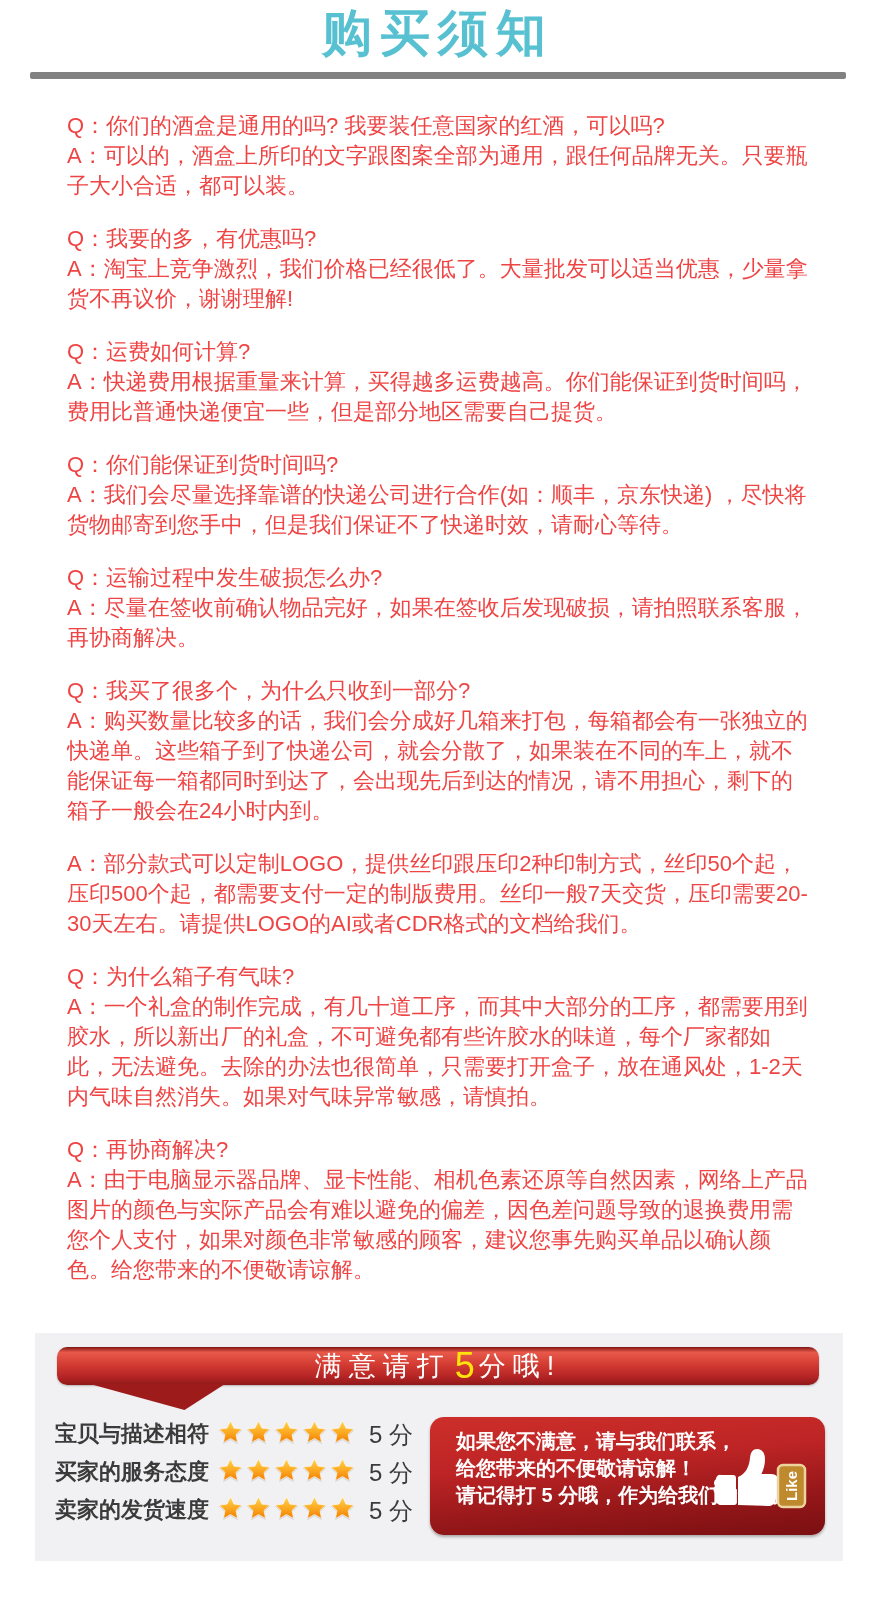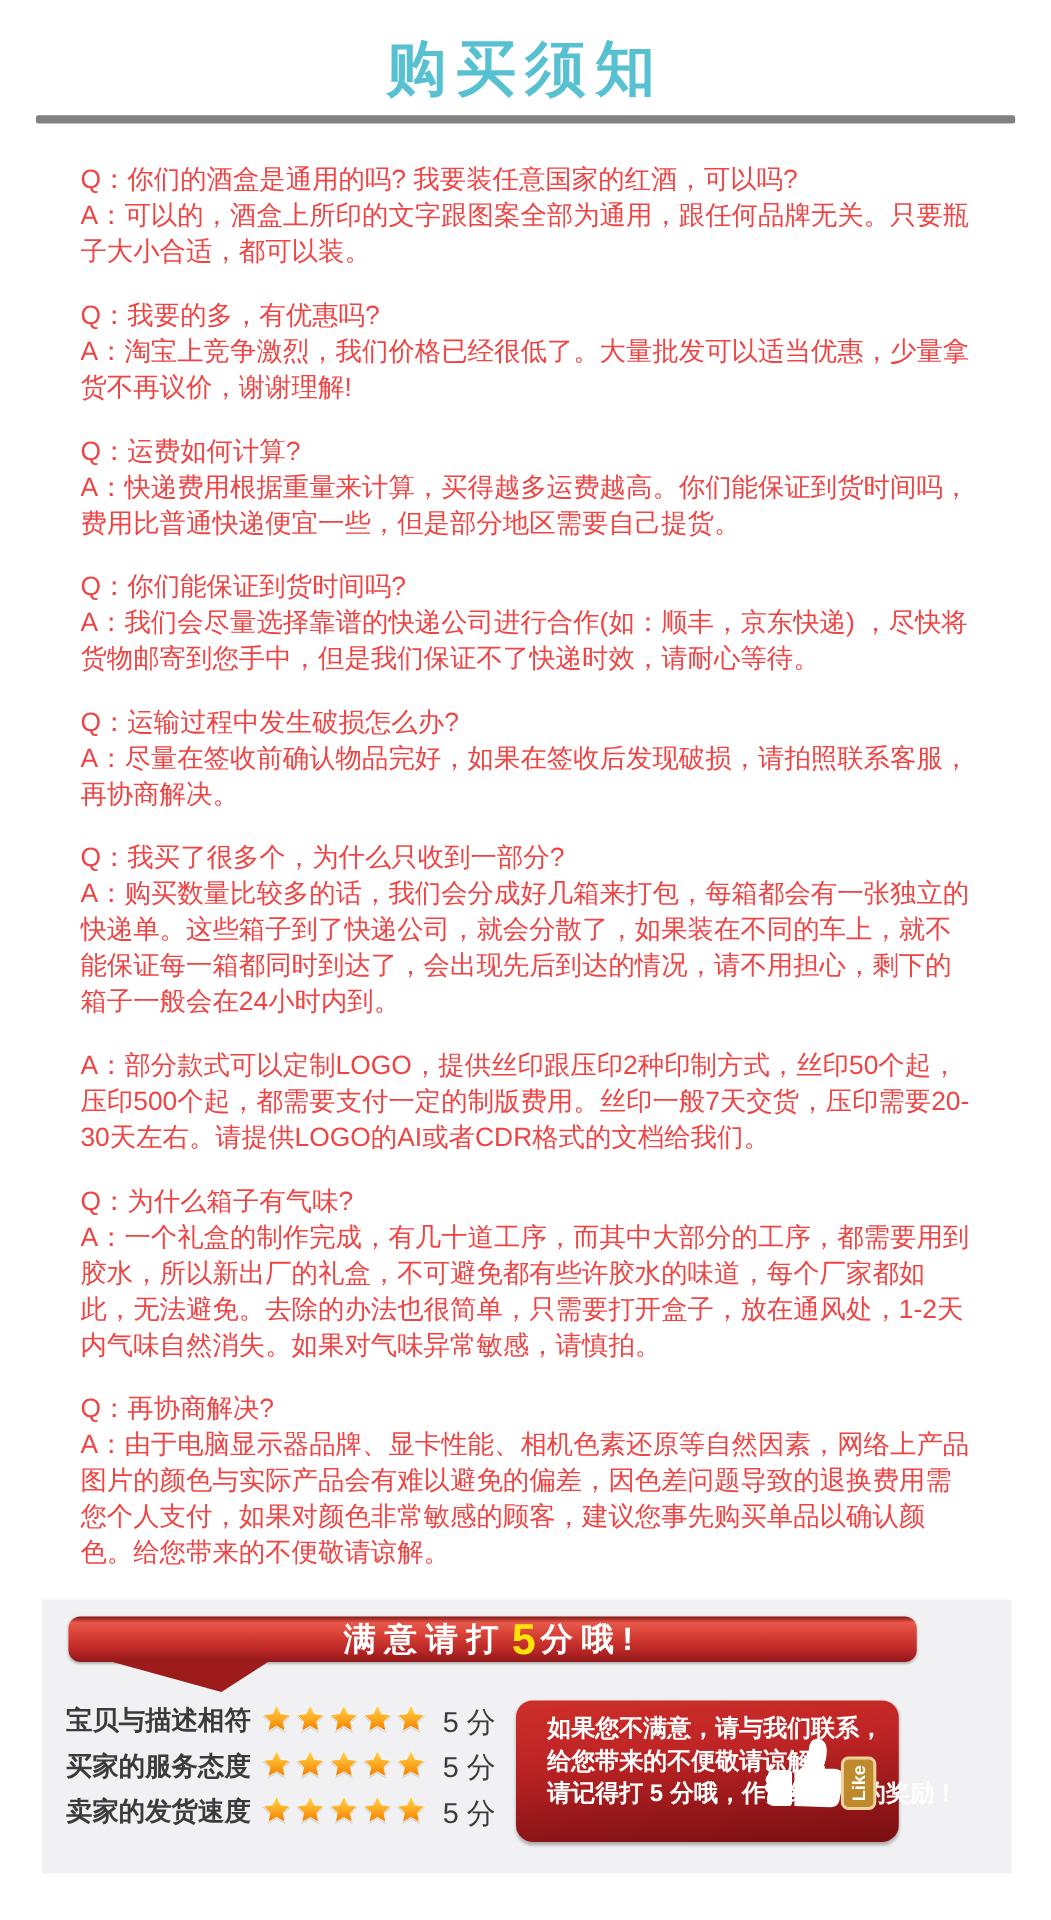--- a/index.html
+++ b/index.html
@@ -3,64 +3,64 @@
 <meta charset="utf-8">
 <style>
   * { margin:0; padding:0; box-sizing:border-box; }
   html,body { background:#ffffff; }
   .page {
     position:relative; width:876px; height:1600px; margin:0 auto;
     background:#ffffff; overflow:hidden;
     font-family:"Liberation Sans","DejaVu Sans",sans-serif;
   }
   
-  .hdr { padding-top:24px; }
+  .hdr { }
   .hdr h1 {
     text-align:center; color:#57c1d1; font-size:50px; font-weight:bold;
     letter-spacing:8px; line-height:66px;
   }
   .divider { height:7px; background:#818181; margin:6px 30px 0 30px; border-radius:2px; }
   
   .faq {
     margin:32px 66px 0 67px; height:1196px; overflow:hidden;
     color:#ef4444; font-size:22px; line-height:30px;
   }
   .qa { margin-bottom:23px; }
   .qa p { margin:0; }
   
   .panel {
     position:absolute; left:35px; top:1333px; width:808px; height:228px;
     background:#f1f0f2;
   }
   .banner {
-    position:absolute; left:22px; top:14px; width:707px; height:38px;
+    position:absolute; left:22px; top:14px; width:762px; height:38px;
     border-radius:10px;
     background:linear-gradient(180deg,#7e1513 0%,#e8594a 14%,#d23a31 48%,#b52425 78%,#8f1919 100%);
     box-shadow:0 1px 2px rgba(0,0,0,.25);
-    text-align:center; color:#ffffff; font-weight:bold; font-size:27px;
+    text-align:center; color:#ffffff; font-weight:normal; font-size:27px;
     line-height:38px; letter-spacing:7px;
   }
   .banner .hl5 {
     color:#ffe30a; font-size:36px; vertical-align:-3px; padding:0 4px; letter-spacing:0;
   }
   .banner-tail {
     position:absolute; left:55px; top:51px; width:135px; height:26px;
     background:#9d1b1b;
     clip-path:polygon(0 0,100% 0,70% 100%);
   }
   
   .ratings { position:absolute; left:20px; top:86px; }
   .rate-row { display:flex; align-items:flex-start; height:38px; }
   .rate-label { width:162px; font-size:22px; color:#3b3b3b; font-weight:bold; }
   .stars { display:flex; align-items:center; }
   .stars svg { width:27px; height:26px; margin-right:1px; filter:drop-shadow(0 1px 0 rgba(0,0,0,.15)); }
   .rate-score { margin-left:12px; font-size:24px; color:#3b3b3b; }
   
   .promise {
-    position:absolute; left:395px; top:84px; width:319px; height:118px;
+    position:absolute; left:395px; top:84px; width:395px; height:118px;
     border-radius:14px;
     background:linear-gradient(175deg,#cd2f2a 0%,#bd2425 38%,#951719 72%,#7a0f12 100%);
     box-shadow:0 2px 3px rgba(0,0,0,.3);
     color:#ffffff; font-weight:bold; font-size:20px; line-height:27px;
     padding:11px 0 0 26px;
   }
   .promise p { margin:0; white-space:nowrap; }
   .like-wrap { position:absolute; right:14px; top:22px; width:100px; height:76px; }
   .hidden-defs { position:absolute; width:0; height:0; overflow:hidden; }
 </style>

